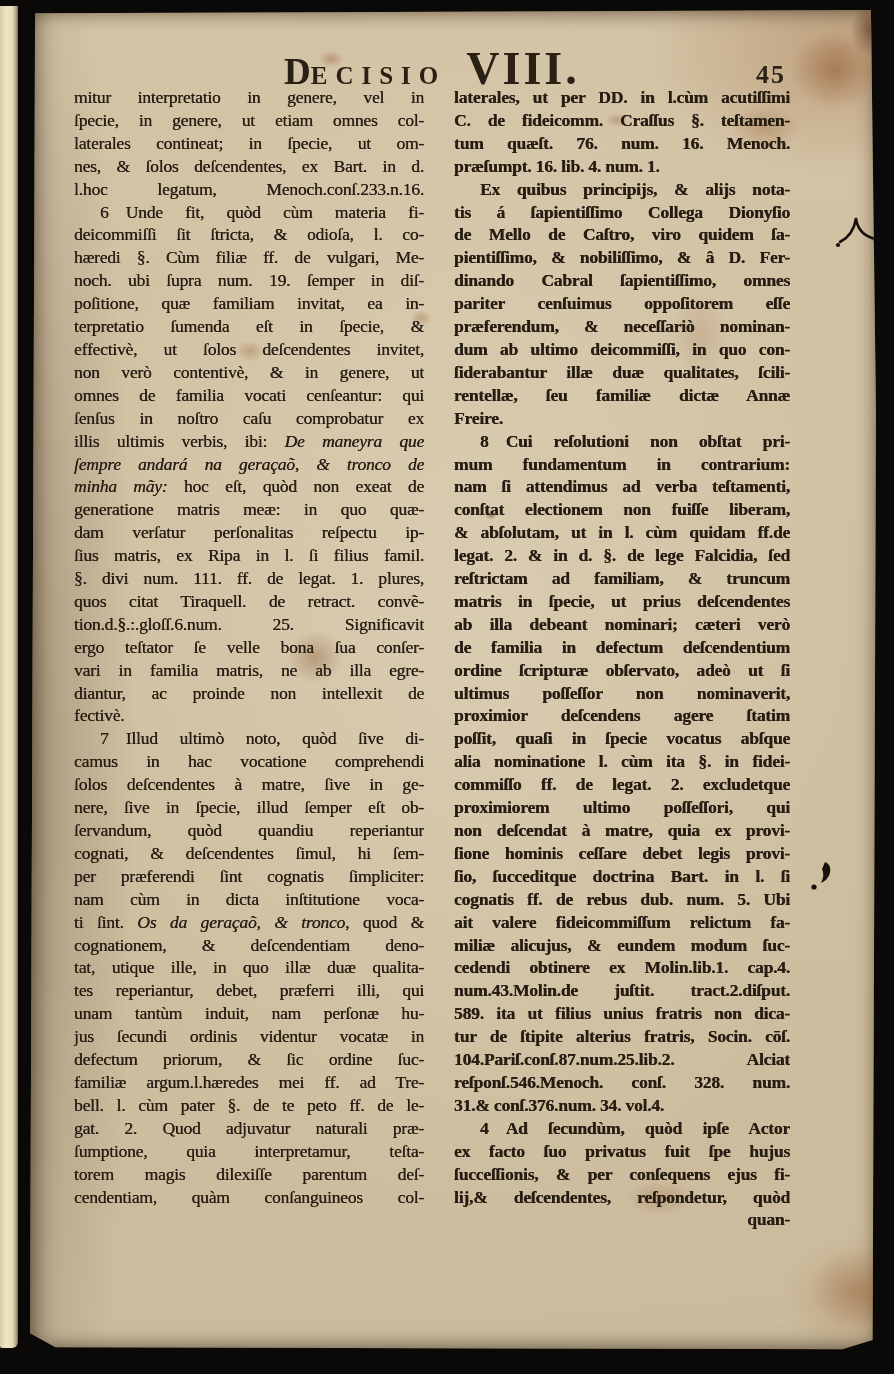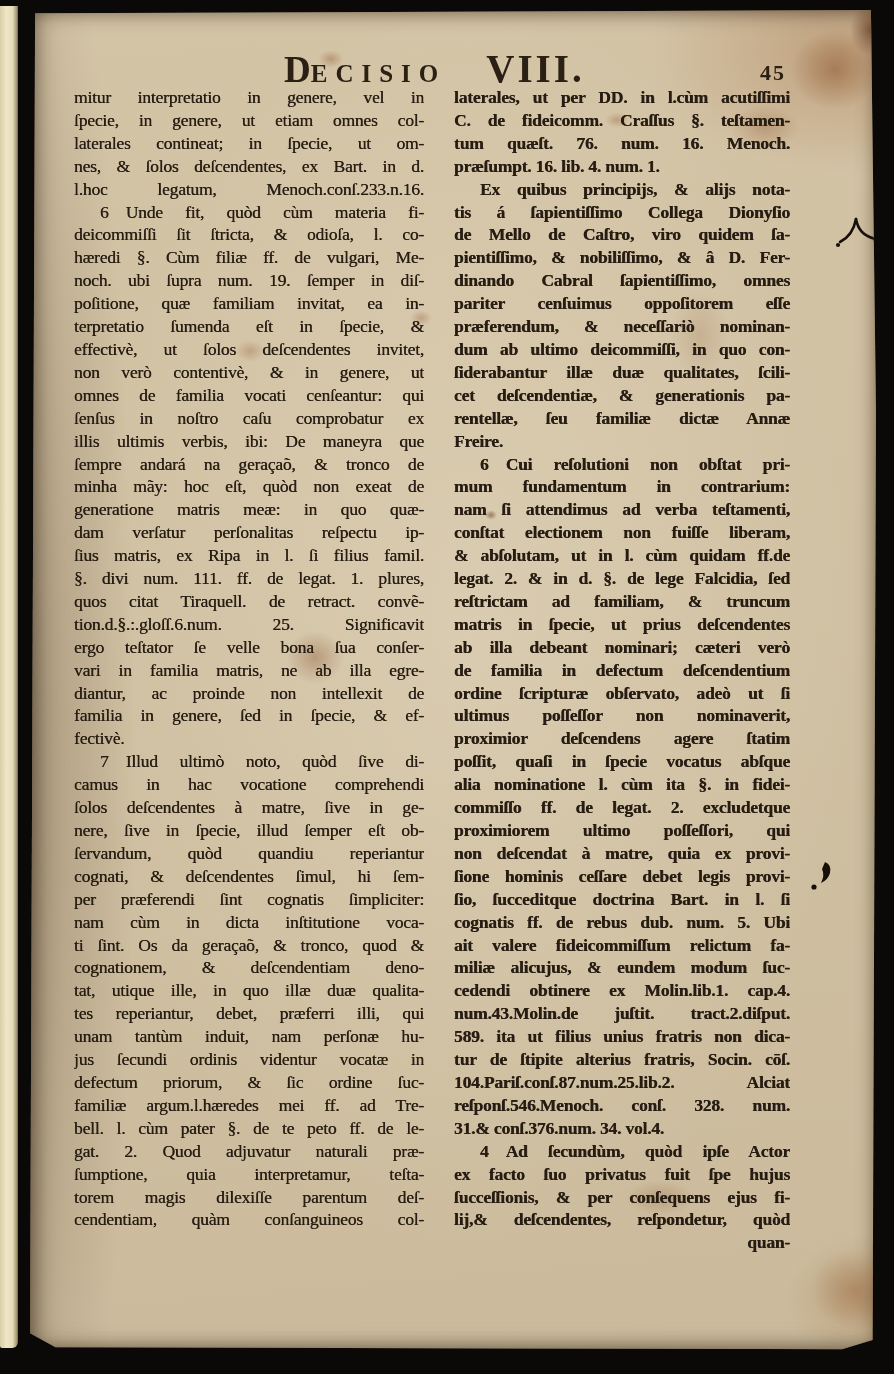--- a/index.html
+++ b/index.html
@@ -30,34 +30,34 @@
       inset 0 -14px 22px -11px rgba(52,38,24,.60);
     clip-path:polygon(0.6% 0.25%,99.4% 0%,100% 30%,99.6% 99.1%,96% 99.8%,3% 99.65%,0% 98.6%);
     color:#281e14;
   }
   .stain{position:absolute;pointer-events:none;border-radius:50%;}
   
   #hdr{position:absolute;left:0;top:36px;width:100%;height:50px;}
   #hdr-title{position:absolute;left:254px;top:0;white-space:nowrap;font-weight:bold;color:#2b2014;}
   .hdr-initial{font-size:37px;line-height:46px;}
   .hdr-rest{font-size:25px;letter-spacing:8px;line-height:46px;}
-  .hdr-numeral{font-size:39px;letter-spacing:3px;margin-left:40px;line-height:46px;}
+  .hdr-numeral{font-size:46px;letter-spacing:3px;margin-left:20px;line-height:46px;}
   #pagenum{position:absolute;top:14px;left:660px;width:96px;text-align:right;
-    font-size:22px;font-weight:bold;color:#2b2014;letter-spacing:2px;}
+    font-size:26px;font-weight:bold;color:#2b2014;letter-spacing:2px;}
   
   .col{position:absolute;top:76px;font-size:17.5px;letter-spacing:-0.2px;
     color:#261c12;text-shadow:0.35px 0 0 rgba(38,28,18,.85);}
   #col-left{left:44px;width:350px;}
   #col-right{left:424px;width:336px;font-weight:bold;}
   .tl{height:22.92px;line-height:22.92px;overflow:hidden;
       text-align:justify;text-align-last:justify;}
   .tl.ind{padding-left:26px;}
   .tl.end{text-align-last:left;}
   .tl.ar{text-align-last:right;}
-  .it{}
+  .it{font-style:italic;}
   .rm{font-style:normal;}
   
   #squiggle{position:absolute;left:800px;top:196px;}
   #inkcomma{position:absolute;left:778px;top:848px;}
 </style>
 </head>
 <body>
 
 <div id="scan">
   <div id="neighbor"></div>
@@ -105,21 +105,20 @@
         <div class="tl"><span class="it">minha mãy: </span><span class="rm">hoc eſt, quòd non exeat de</span></div>
         <div class="tl"><span class="rm">generatione matris meæ: in quo quæ-</span></div>
         <div class="tl"><span class="rm">dam verſatur perſonalitas reſpectu ip-</span></div>
         <div class="tl"><span class="rm">ſius matris, ex Ripa in l. ſi filius famil.</span></div>
         <div class="tl"><span class="rm">§. divi num. 111. ff. de legat. 1. plures,</span></div>
         <div class="tl"><span class="rm">quos citat Tiraquell. de retract. convẽ-</span></div>
         <div class="tl"><span class="rm">tion.d.§.:.gloſſ.6.num. 25. Significavit</span></div>
         <div class="tl"><span class="rm">ergo teſtator ſe velle bona ſua conſer-</span></div>
         <div class="tl"><span class="rm">vari in familia matris, ne ab illa egre-</span></div>
         <div class="tl"><span class="rm">diantur, ac proinde non intellexit de</span></div>
-        <div class="tl"><span class="rm">familia in genere, ſed in ſpecie, &amp; ef-</span></div>
         <div class="tl end"><span class="rm">fectivè.</span></div>
         <div class="tl ind"><span class="rm">7  Illud ultimò noto, quòd ſive di-</span></div>
         <div class="tl"><span class="rm">camus in hac vocatione comprehendi</span></div>
         <div class="tl"><span class="rm">ſolos deſcendentes à matre, ſive in ge-</span></div>
         <div class="tl"><span class="rm">nere, ſive in ſpecie, illud ſemper eſt ob-</span></div>
         <div class="tl"><span class="rm">ſervandum, quòd quandiu reperiantur</span></div>
         <div class="tl"><span class="rm">cognati, &amp; deſcendentes ſimul, hi ſem-</span></div>
         <div class="tl"><span class="rm">per præferendi ſint cognatis ſimpliciter:</span></div>
         <div class="tl"><span class="rm">nam cùm in dicta inſtitutione voca-</span></div>
         <div class="tl"><span class="rm">ti ſint. </span><span class="it">Os da geraçaõ, &amp; tronco</span><span class="rm">, quod &amp;</span></div>
@@ -143,24 +142,23 @@
         <div class="tl end"><span class="rm">præſumpt. 16. lib. 4. num. 1.</span></div>
         <div class="tl ind"><span class="rm">Ex quibus principijs, &amp; alijs nota-</span></div>
         <div class="tl"><span class="rm">tis á ſapientiſſimo Collega Dionyſio</span></div>
         <div class="tl"><span class="rm">de Mello de Caſtro, viro quidem ſa-</span></div>
         <div class="tl"><span class="rm">pientiſſimo, &amp; nobiliſſimo, &amp; â D. Fer-</span></div>
         <div class="tl"><span class="rm">dinando Cabral ſapientiſſimo, omnes</span></div>
         <div class="tl"><span class="rm">pariter cenſuimus oppoſitorem eſſe</span></div>
         <div class="tl"><span class="rm">præferendum, &amp; neceſſariò nominan-</span></div>
         <div class="tl"><span class="rm">dum ab ultimo deicommiſſi, in quo con-</span></div>
         <div class="tl"><span class="rm">ſiderabantur illæ duæ qualitates, ſcili-</span></div>
-        <div class="tl"><span class="rm">cet deſcendentiæ, &amp; generationis pa-</span></div>
         <div class="tl"><span class="rm">rentellæ, ſeu familiæ dictæ Annæ</span></div>
         <div class="tl end"><span class="rm">Freire.</span></div>
-        <div class="tl ind"><span class="rm">6  Cui reſolutioni non obſtat pri-</span></div>
+        <div class="tl ind"><span class="rm">8  Cui reſolutioni non obſtat pri-</span></div>
         <div class="tl"><span class="rm">mum fundamentum in contrarium:</span></div>
         <div class="tl"><span class="rm">nam ſi attendimus ad verba teſtamenti,</span></div>
         <div class="tl"><span class="rm">conſtat electionem non fuiſſe liberam,</span></div>
         <div class="tl"><span class="rm">&amp; abſolutam, ut in l. cùm quidam ff.de</span></div>
         <div class="tl"><span class="rm">legat. 2. &amp; in d. §. de lege Falcidia, ſed</span></div>
         <div class="tl"><span class="rm">reſtrictam ad familiam, &amp; truncum</span></div>
         <div class="tl"><span class="rm">matris in ſpecie, ut prius deſcendentes</span></div>
         <div class="tl"><span class="rm">ab illa debeant nominari; cæteri verò</span></div>
         <div class="tl"><span class="rm">de familia in defectum deſcendentium</span></div>
         <div class="tl"><span class="rm">ordine ſcripturæ obſervato, adeò ut ſi</span></div>

